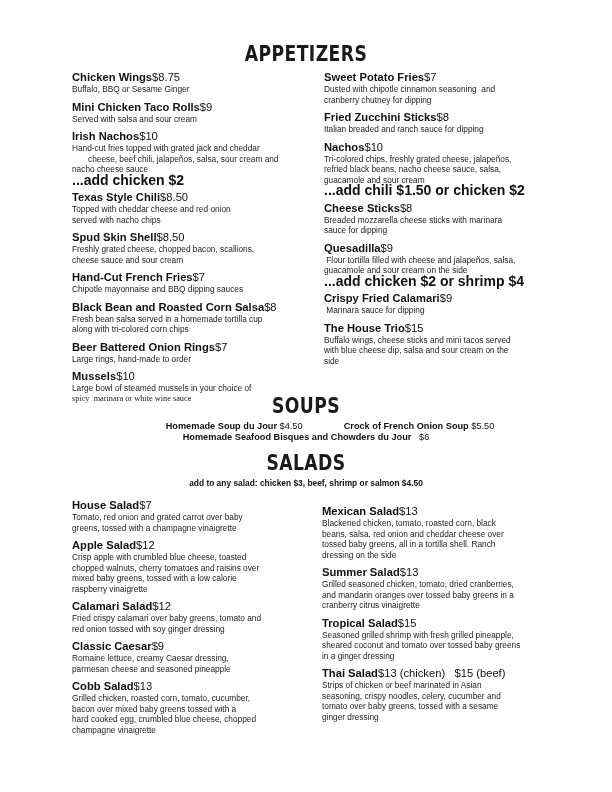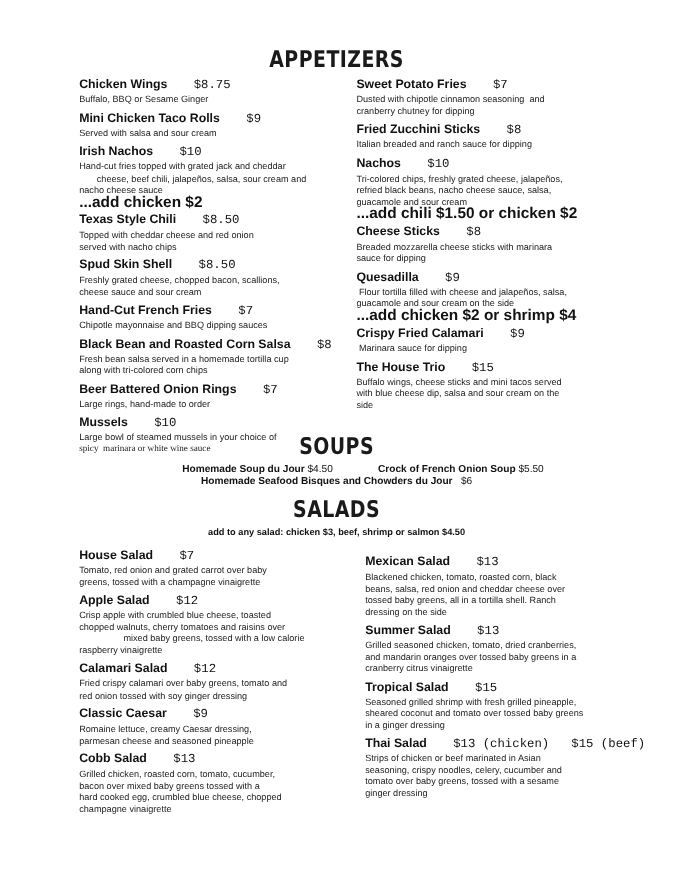--- a/index.html
+++ b/index.html
@@ -7,21 +7,21 @@
   body { position: relative; font-family: "Liberation Sans", sans-serif; color: #111; }
   .section-title {
     position: absolute; left: 0; width: 612px; text-align: center;
     font-family: "DejaVu Sans", sans-serif; font-weight: bold;
     font-size: 21px; letter-spacing: 0.5px; color: #1a1a1a;
     transform: scaleX(0.82); transform-origin: center;
   }
   .col { position: absolute; }
   .item { margin-bottom: 6px; }
   .item-name { font-size: 11.2px; font-weight: bold; line-height: 13px; white-space: nowrap; }
-  .item-price { font-weight: normal; margin-left: 24px; font-family: Liberation Mono, monospace; }
+  .item-price { font-weight: normal; margin-left: 0; }
   .item-desc { font-size: 8.3px; line-height: 10.5px; color: #222; }
   .item-extra { font-size: 14px; line-height: 10.5px; font-weight: bold; color: #111; }
   .center-line { position: absolute; left: 0; width: 612px; text-align: center; font-size: 9.2px; font-weight: bold; line-height: 11px; }
   .center-line .p { font-weight: normal; }
   .gap { display: inline-block; width: 36px; }
 </style>
 </head>
 <body>
 
 <div class="section-title" style="top:42px;">APPETIZERS</div>
@@ -131,42 +131,42 @@
 <div class="col" id="sal-left" style="left:72px; top:499px; width:245px;">
     <div class="item">
       <div class="item-name"><span>House Salad</span><span class="item-price" style="white-space: pre;">$7</span></div>
       <div class="item-desc" style="white-space: pre;">Tomato, red onion and grated carrot over baby</div>
       <div class="item-desc" style="white-space: pre;">greens, tossed with a champagne vinaigrette</div>
     </div>
     <div class="item">
       <div class="item-name"><span>Apple Salad</span><span class="item-price" style="white-space: pre;">$12</span></div>
       <div class="item-desc" style="white-space: pre;">Crisp apple with crumbled blue cheese, toasted</div>
       <div class="item-desc" style="white-space: pre;">chopped walnuts, cherry tomatoes and raisins over</div>
-      <div class="item-desc" style="white-space: pre; text-align: center;">mixed baby greens, tossed with a low calorie</div>
+      <div class="item-desc" style="white-space: pre;">mixed baby greens, tossed with a low calorie</div>
       <div class="item-desc" style="white-space: pre;">raspberry vinaigrette</div>
     </div>
     <div class="item">
       <div class="item-name"><span>Calamari Salad</span><span class="item-price" style="white-space: pre;">$12</span></div>
       <div class="item-desc" style="white-space: pre;">Fried crispy calamari over baby greens, tomato and</div>
       <div class="item-desc" style="white-space: pre;">red onion tossed with soy ginger dressing</div>
     </div>
     <div class="item">
       <div class="item-name"><span>Classic Caesar</span><span class="item-price" style="white-space: pre;">$9</span></div>
       <div class="item-desc" style="white-space: pre;">Romaine lettuce, creamy Caesar dressing,</div>
       <div class="item-desc" style="white-space: pre;">parmesan cheese and seasoned pineapple</div>
     </div>
     <div class="item">
       <div class="item-name"><span>Cobb Salad</span><span class="item-price" style="white-space: pre;">$13</span></div>
       <div class="item-desc" style="white-space: pre;">Grilled chicken, roasted corn, tomato, cucumber,</div>
       <div class="item-desc" style="white-space: pre;">bacon over mixed baby greens tossed with a</div>
       <div class="item-desc" style="white-space: pre;">hard cooked egg, crumbled blue cheese, chopped</div>
       <div class="item-desc" style="white-space: pre;">champagne vinaigrette</div>
     </div>
   </div>
-<div class="col" id="sal-right" style="left:332px; top:505px; width:250px;">
+<div class="col" id="sal-right" style="left:322px; top:505px; width:250px;">
     <div class="item">
       <div class="item-name"><span>Mexican Salad</span><span class="item-price" style="white-space: pre;">$13</span></div>
       <div class="item-desc" style="white-space: pre;">Blackened chicken, tomato, roasted corn, black</div>
       <div class="item-desc" style="white-space: pre;">beans, salsa, red onion and cheddar cheese over</div>
       <div class="item-desc" style="white-space: pre;">tossed baby greens, all in a tortilla shell. Ranch</div>
       <div class="item-desc" style="white-space: pre;">dressing on the side</div>
     </div>
     <div class="item">
       <div class="item-name"><span>Summer Salad</span><span class="item-price" style="white-space: pre;">$13</span></div>
       <div class="item-desc" style="white-space: pre;">Grilled seasoned chicken, tomato, dried cranberries,</div>

